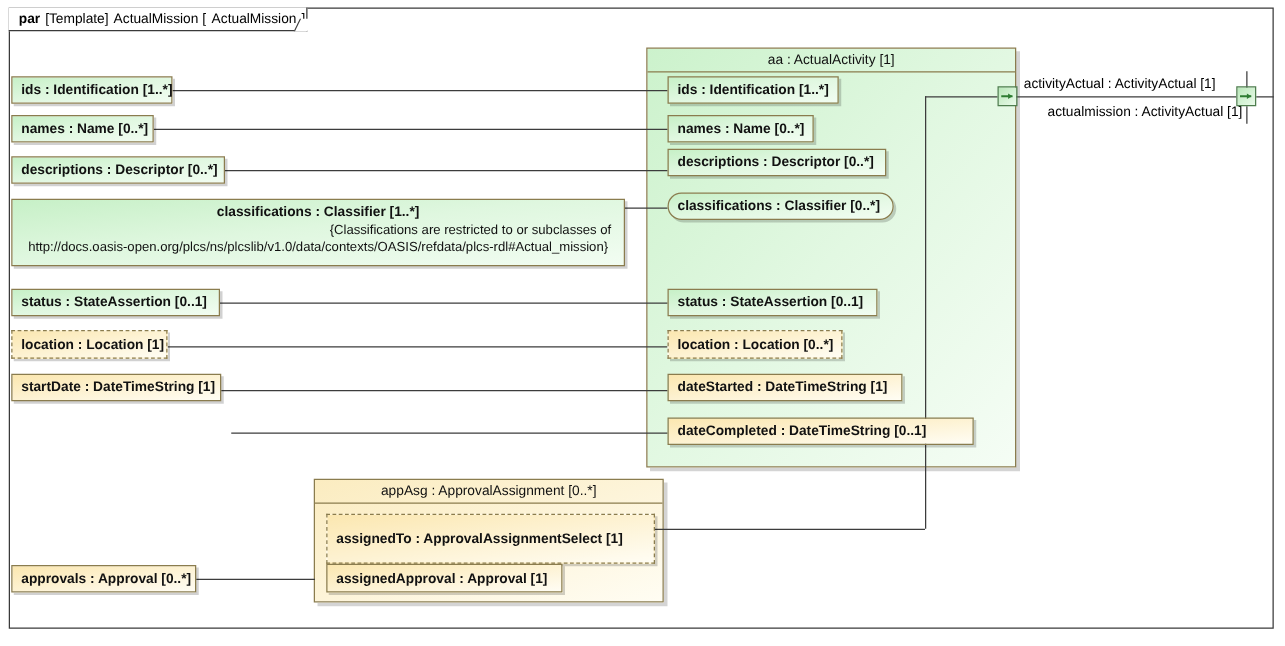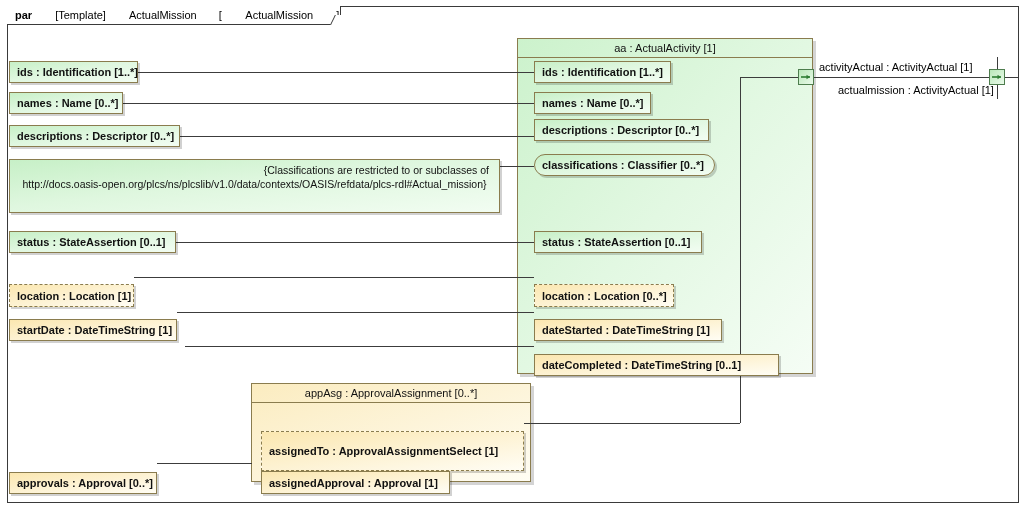--- a/index.html
+++ b/index.html
@@ -42,21 +42,20 @@
     border: 1px solid #3a3a3a;
     border-left: none;
     border-top: none;
     background: #ffffff;
     padding: 0 0 0 8px;
     display: flex;
     align-items: center;
     white-space: nowrap;
     font-size: 11px;
     color: #000;
-    gap: 19px;
   }
   #frame-tab .corner {
     position: absolute;
     right: -1px;
     bottom: -1px;
     width: 10px;
     height: 10px;
     background: #ffffff;
     border-left: 1px solid #3a3a3a;
     transform: skewX(-26deg);
@@ -88,21 +87,20 @@
 
   .part.green {
     background: linear-gradient(to bottom right, #c7f0c7 0%, #dff7df 45%, #f2fdf2 100%);
     border: 1px solid #8a7c4e;
     box-shadow: 2px 2px 0 rgba(0,0,0,0.18);
   }
   .part.cream {
     background: linear-gradient(to bottom right, #fbe7b0 0%, #fdf1cf 45%, #fffdf4 100%);
     border: 1px solid #8a7c4e;
     box-shadow: 2px 2px 0 rgba(0,0,0,0.18);
-    margin-top: 20px;
   }
   .part.dashed {
     border-style: dashed;
   }
 
   
   #part-classifications-left {
     display: block;
     padding: 3px 6px 4px 6px;
   }
@@ -243,20 +241,21 @@
 
   <div class="part green" style="left:9px; top:92px; width:114px; height:22px;">
     <span class="lbl">names : Name [0..*]</span>
   </div>
 
   <div class="part green" style="left:9px; top:125px; width:171px; height:22px;">
     <span class="lbl">descriptions : Descriptor [0..*]</span>
   </div>
 
   <div class="part green" id="part-classifications-left" style="left:9px; top:159px; width:491px; height:54px;">
+    <div class="title">classifications : Classifier [1..*]</div>
     <div class="constraint-1">{Classifications are restricted to or subclasses of</div>
     <div class="constraint-2">http://docs.oasis-open.org/plcs/ns/plcslib/v1.0/data/contexts/OASIS/refdata/plcs-rdl#Actual_mission}</div>
   </div>
 
   <div class="part green" style="left:9px; top:231px; width:167px; height:22px;">
     <span class="lbl">status : StateAssertion [0..1]</span>
   </div>
 
   <div class="part cream dashed" style="left:9px; top:264px; width:125px; height:23px;">
     <span class="lbl">location : Location [1]</span>

